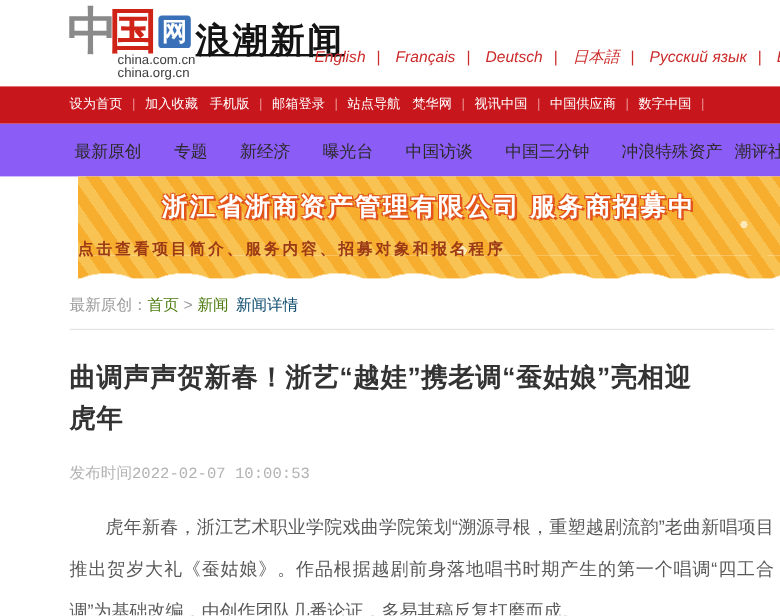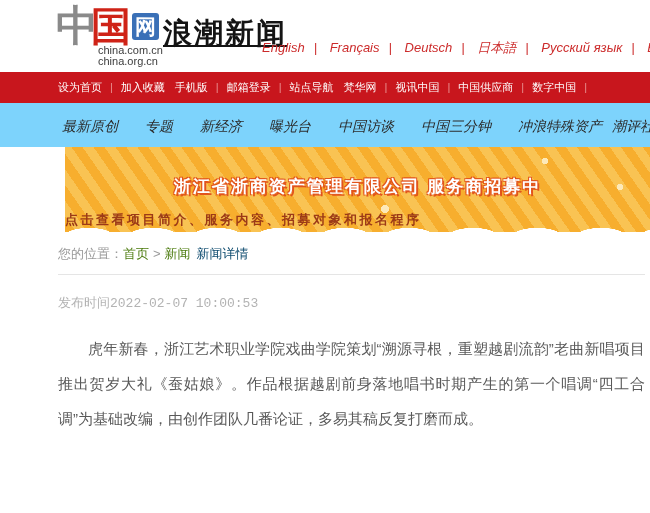--- a/index.html
+++ b/index.html
@@ -20,36 +20,36 @@
   .lang-bar span { cursor:pointer;font-style:italic; }
   .lang-bar span:not(:last-child)::after { content:"|"; color:#cc2b2b; margin:0 9px; font-weight:normal; }
 
   
   .rednav { position:relative; height:31px; background:#c8161d; color:#fff; font-size:11px; line-height:31px; padding-left:58px; white-space:nowrap; overflow:hidden; }
   .rednav span { cursor:pointer; }
   .rednav span::after { content:"|"; margin:0 8px; color:#e9908f; }
   .rednav span.nosep::after { content:""; margin:0 5px; }
 
   
-  .subnav { height:44px; background:#7dd3fc; padding:15px 0 16px 62px; font-size:14px; color:#2b2b2b; white-space:nowrap; overflow:hidden;font-style:italic; }
+  .subnav { height:44px; background:#8b5cf6; padding:15px 0 16px 62px; font-size:14px; color:#2b2b2b; white-space:nowrap; overflow:hidden; }
   .subnav span { margin-right:27px; cursor:pointer; }
   .subnav span.tight { margin-right:27px; margin-left:-17px; }
 
   
   .banner { position:relative; margin-left:65px; height:85px; overflow:visible; cursor:pointer;
     background:
       radial-gradient(circle 3px at 480px 14px, #fde9b8 0 3px, rgba(0,0,0,0) 3px),
       radial-gradient(circle 4px at 320px 62px, #fde9b8 0 4px, rgba(0,0,0,0) 4px),
       radial-gradient(circle 3px at 555px 40px, #fde9b8 0 3px, rgba(0,0,0,0) 3px),
       repeating-linear-gradient(55deg, #f7ae2e 0 9px, #f9c353 9px 18px);
   }
   .banner::after { content:""; position:absolute; left:-8px; right:-8px; bottom:-5px; height:24px;
     background-image:radial-gradient(ellipse 36px 13px at 50% 100%, #fff 69%, rgba(255,255,255,0) 71%);
     background-size:64px 24px; background-repeat:repeat-x; }
-  .banner-title { position:relative; z-index:2; text-align:center; padding-top:28px; font-size:17px; font-weight:bold; color:#fff; letter-spacing:2px; white-space:nowrap;
+  .banner-title { position:relative; z-index:2; text-align:center; padding-top:11px; font-size:21px; font-weight:bold; color:#fff; letter-spacing:2px; white-space:nowrap;
     text-shadow:2px 2px 0 #e2541c, -1px -1px 0 #e2541c, 1px -1px 0 #e2541c, -1px 1px 0 #e2541c; }
   .banner-subtitle { position:relative; z-index:2; text-align:left; margin-top:13px; font-size:13px; font-weight:bold; color:#9c3a17; letter-spacing:2.5px; white-space:nowrap; }
 
   
   .breadcrumb { margin:13px 0 0 58px; font-size:13px; color:#9a9a9a; }
   .breadcrumb .bc-link { color:#4d7c0f; cursor:pointer; }
   .breadcrumb .bc-sep { color:#9a9a9a; margin:0 4px; }
   .breadcrumb .bc-current { color:#0c4a6e; margin-left:6px; }
   .rule { margin:11px 5px 0 58px; border-top:1px solid #e5e5e5; height:0; }
 
@@ -94,22 +94,23 @@
   <div class="subnav">
     <span>最新原创</span><span>专题</span><span>新经济</span><span>曝光台</span><span>中国访谈</span><span>中国三分钟</span><span>冲浪特殊资产</span><span class="tight">潮评社</span>
   </div>
 
   <div class="banner">
     <div class="banner-title">浙江省浙商资产管理有限公司  服务商招募中</div>
     <div class="banner-subtitle">点击查看项目简介、服务内容、招募对象和报名程序</div>
   </div>
 
   <div class="breadcrumb">
-    <span>您的位置：</span><span class="bc-link">首页</span><span class="bc-sep">&gt;</span><span class="bc-link">新闻</span><span class="bc-current">新闻详情</span>
+    <span>最新原创：</span><span class="bc-link">首页</span><span class="bc-sep">&gt;</span><span class="bc-link">新闻</span><span class="bc-current">新闻详情</span>
   </div>
   <div class="rule"></div>
 
+  <h1 class="article-title">曲调声声贺新春！浙艺“越娃”携老调“蚕姑娘”亮相迎虎年</h1>
   <div class="publish-time">发布时间2022-02-07 10:00:53</div>
   <div class="article-body">
     <p>虎年新春，浙江艺术职业学院戏曲学院策划“溯源寻根，重塑越剧流韵”老曲新唱项目推出贺岁大礼《蚕姑娘》。作品根据越剧前身落地唱书时期产生的第一个唱调“四工合调”为基础改编，由创作团队几番论证，多易其稿反复打磨而成。</p>
   </div>
 
 </div>
 
 </body></html>

